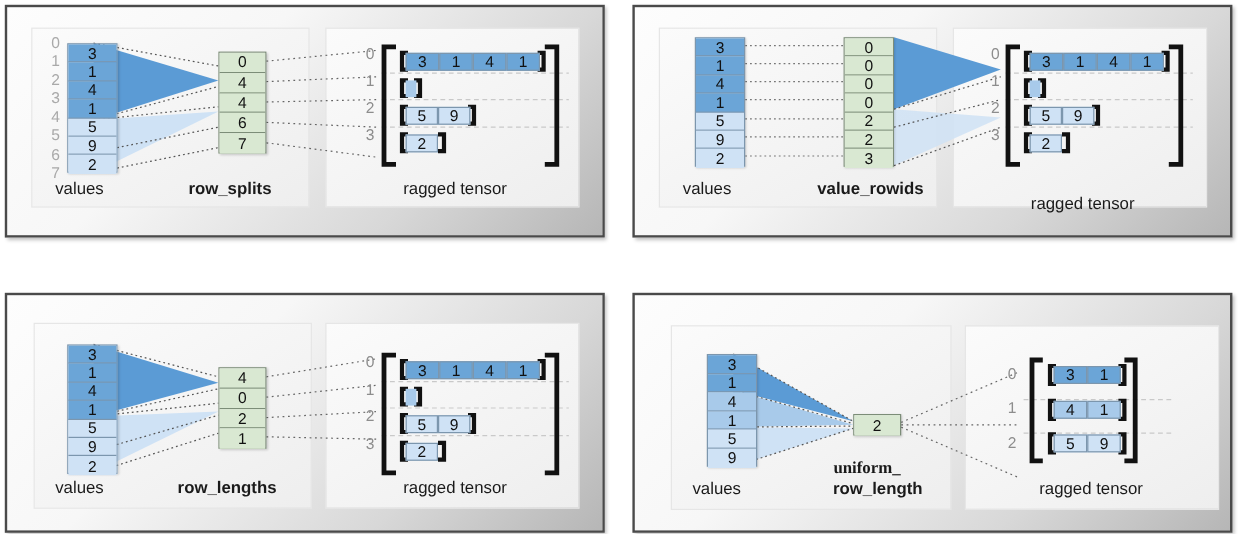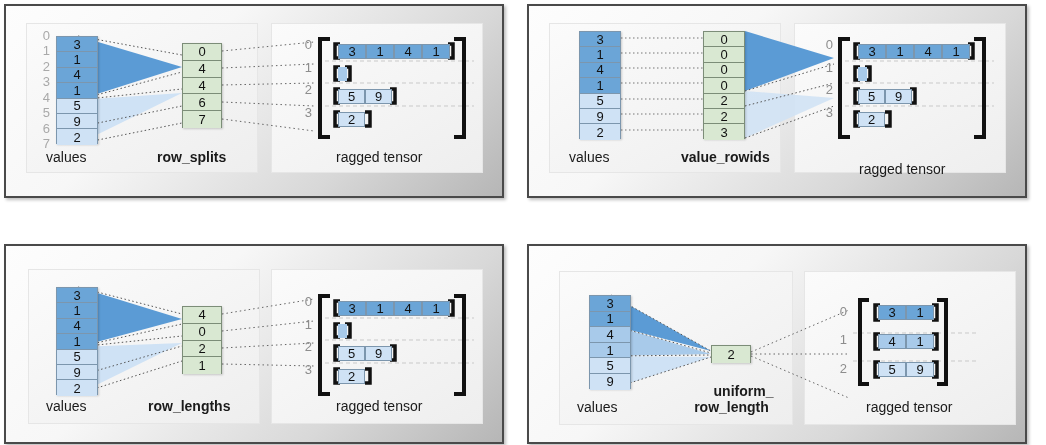--- a/index.html
+++ b/index.html
@@ -324,21 +324,21 @@
       <div class="cell" style="height:15.6px;background:#a8caea;">1</div>
       <div class="cell" style="height:15.6px;background:#cfe2f5;">5</div>
       <div class="cell" style="height:15.6px;background:#cfe2f5;">9</div>
     </div>
 
     <div class="gcol" style="left:182px;top:99px;width:40px;height:18px;">
       <div class="gcell" style="height:17px;">2</div>
     </div>
 
     <div class="cap" style="left:48px;top:153px;">values</div>
-    <div class="cap b c" style="left:162px;top:137px;width:105px;">uniform_</div>
+    <div class="cap b c" style="left:141px;top:137px;width:105px;font-family:Liberation Serif, serif;">uniform_</div>
     <div class="cap b c" style="left:150px;top:153px;width:105px;">row_length</div>
     <div class="cap" style="left:337px;top:153px;">ragged tensor</div>
 
     <div class="rt" style="left:320px;top:48px;width:130px;height:110px;">
       <svg class="svgl" width="135" height="114">
         <g stroke="#c9c9c9" stroke-width="1" stroke-dasharray="4,3">
           <line x1="4" y1="39" x2="128" y2="39"></line>
           <line x1="4" y1="67" x2="128" y2="67"></line>
         </g>
         <path d="M20 6 L11 6 L11 90 L20 90" stroke="#111" stroke-width="4" fill="none"></path>

